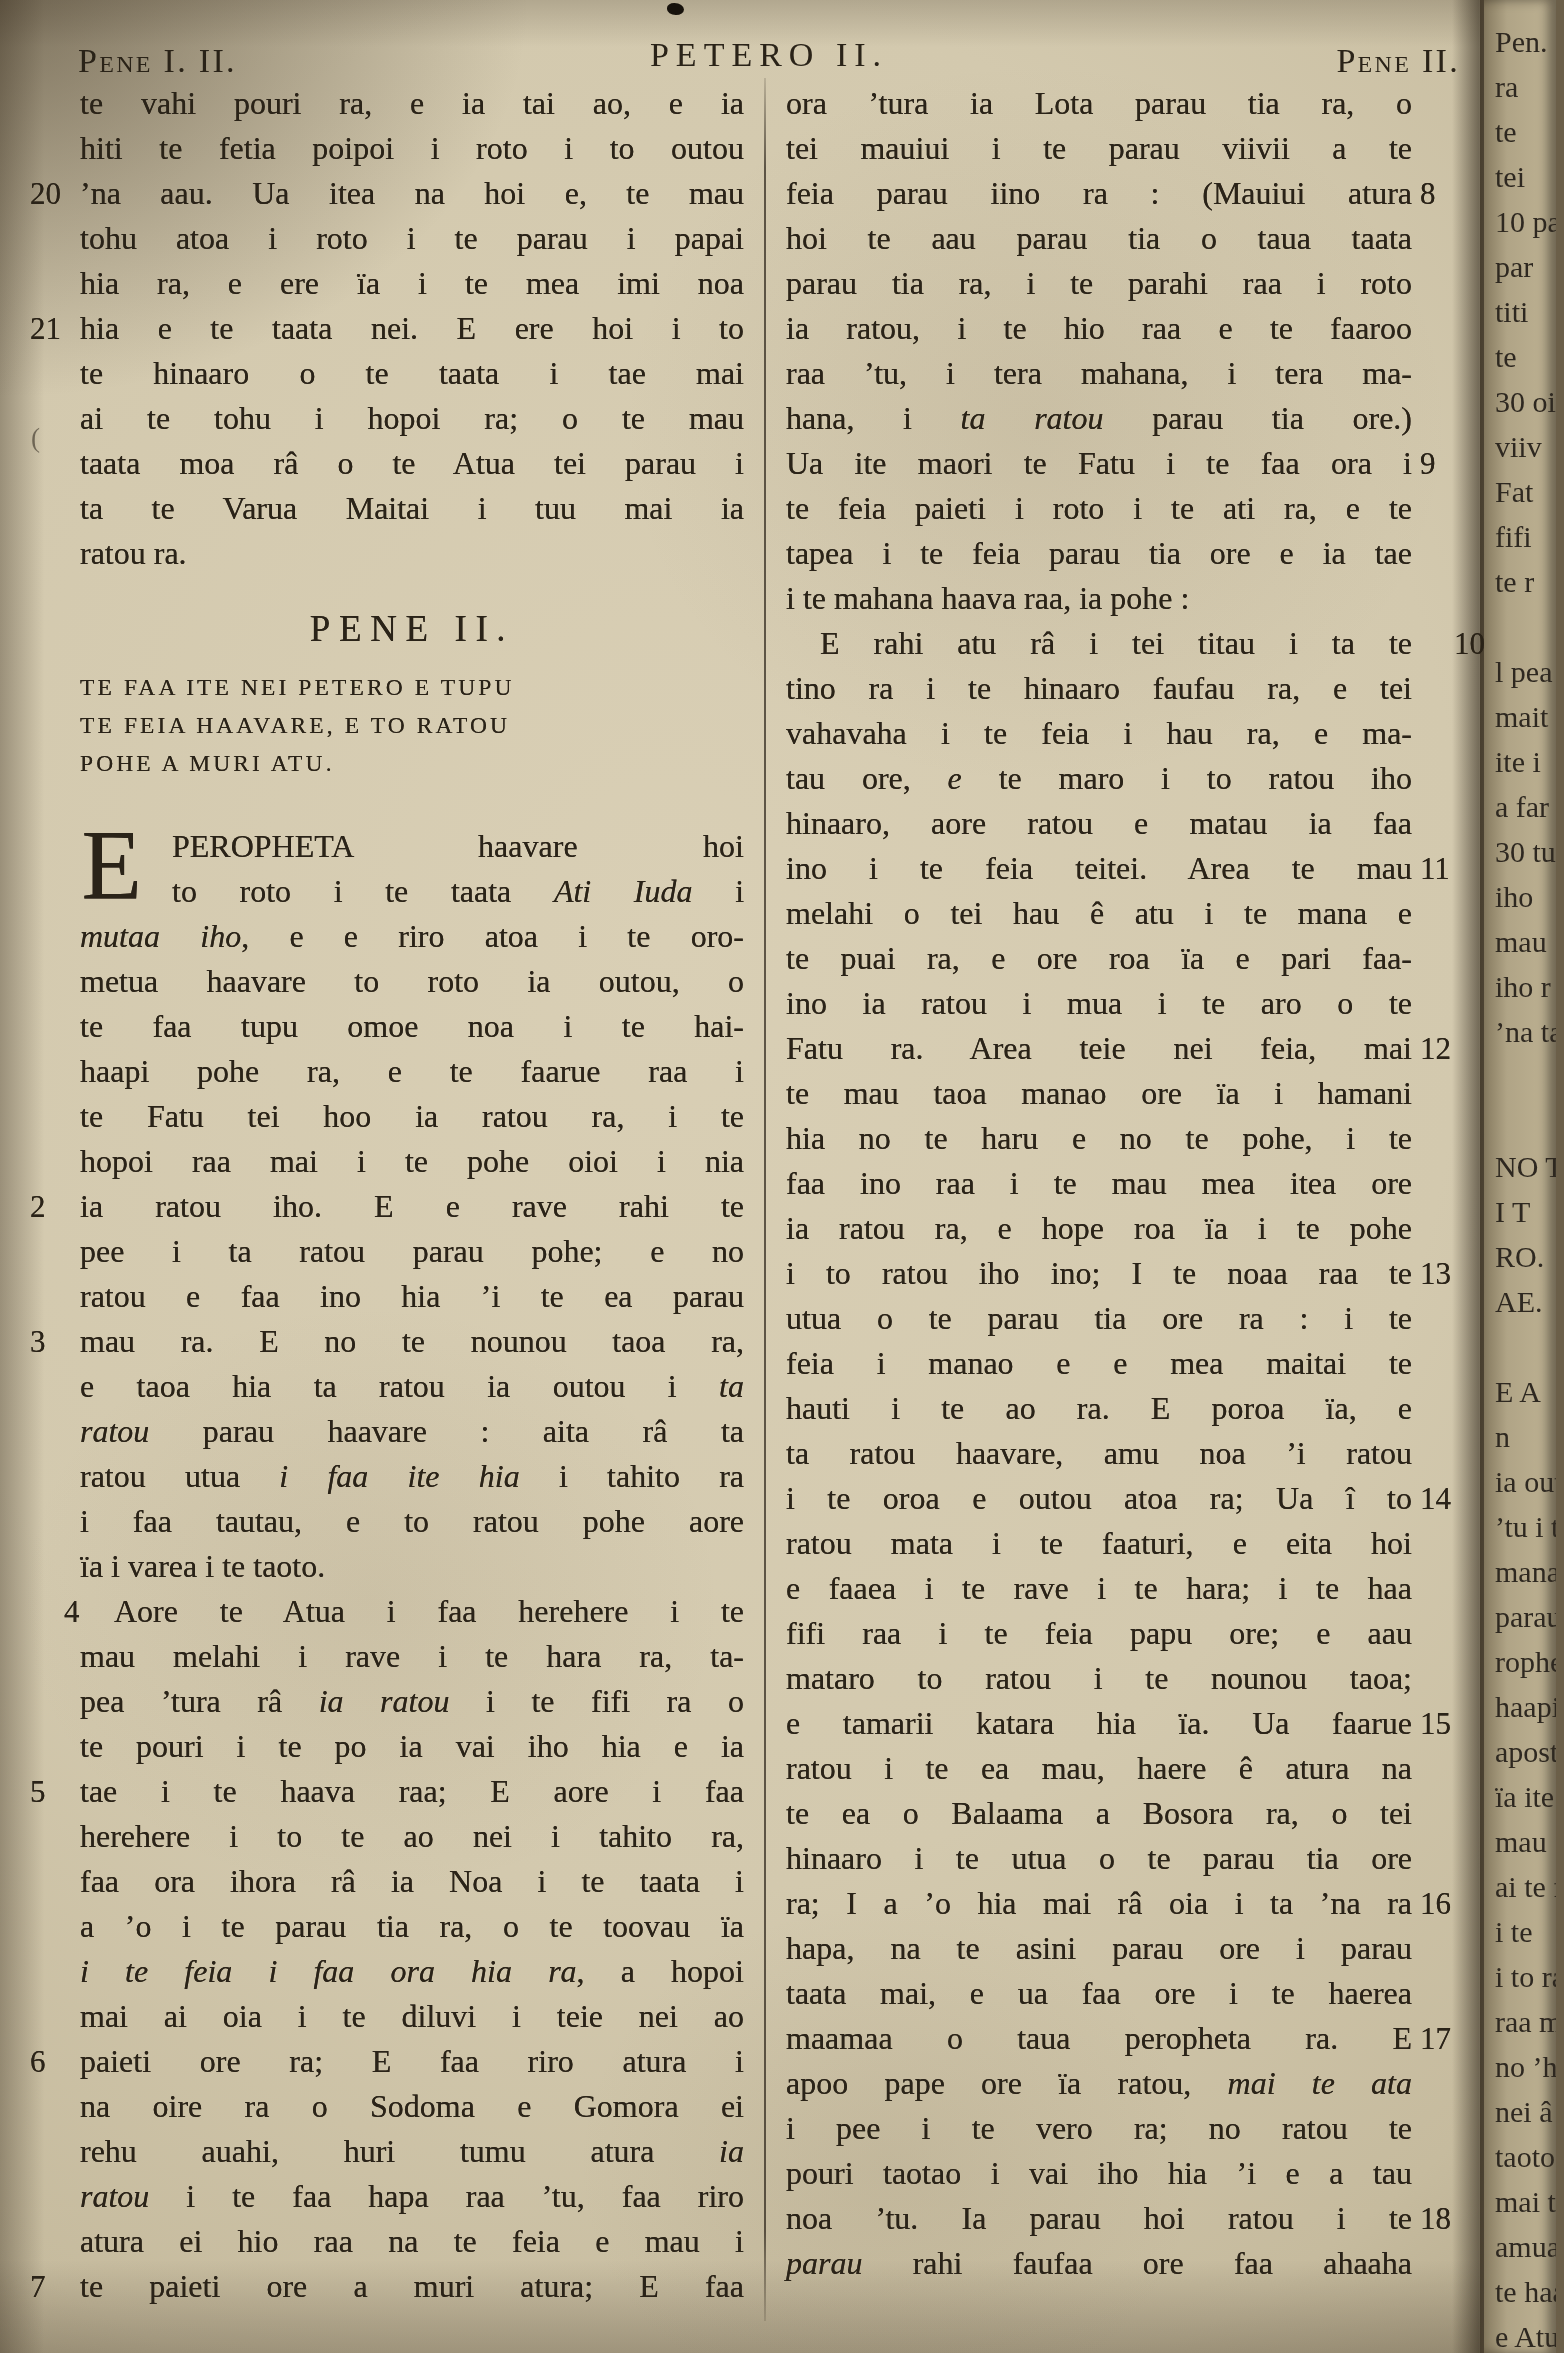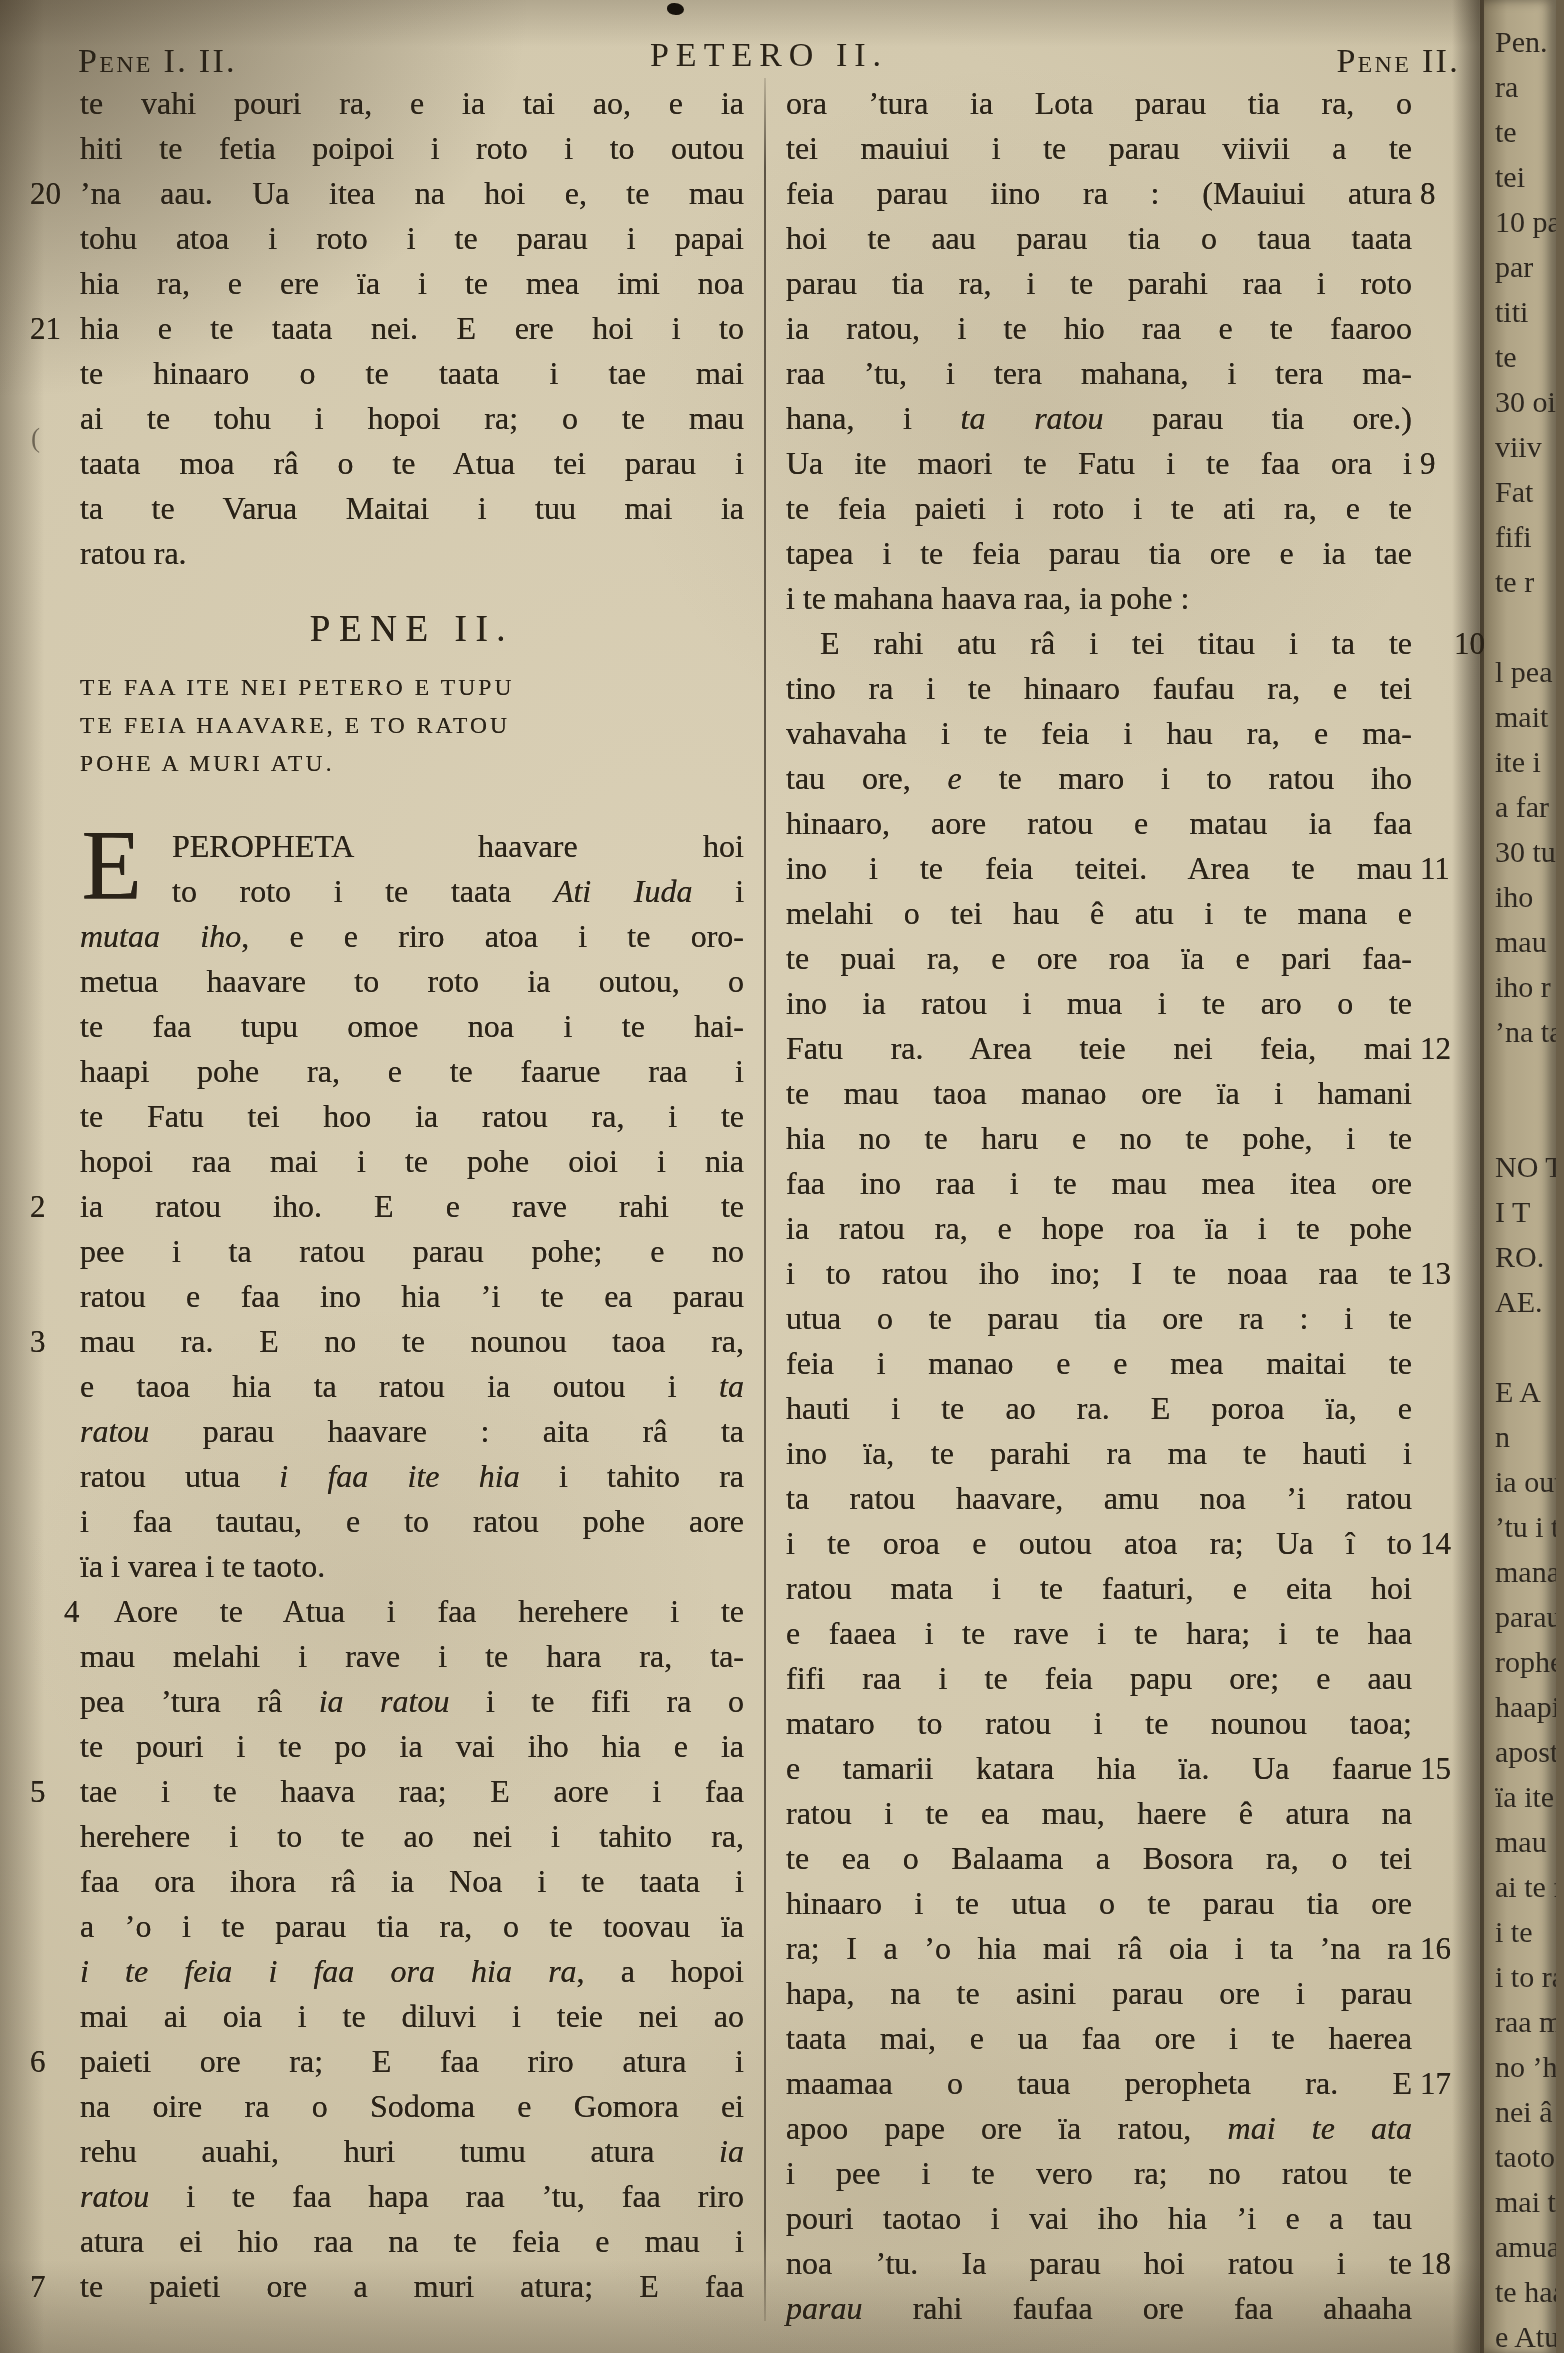--- a/index.html
+++ b/index.html
@@ -195,21 +195,20 @@
           <div class="line"><span class="t">ino ia ratou i mua i te aro o te</span></div>
           <div class="line"><span class="vnum">12</span><span class="t">Fatu ra.  Area teie nei feia, mai</span></div>
           <div class="line"><span class="t">te mau taoa manao ore ïa i hamani</span></div>
           <div class="line"><span class="t">hia no te haru e no te pohe, i te</span></div>
           <div class="line"><span class="t">faa ino raa i te mau mea itea ore</span></div>
           <div class="line"><span class="t">ia ratou ra, e hope roa ïa i te pohe</span></div>
           <div class="line"><span class="vnum">13</span><span class="t">i to ratou iho ino; I te noaa raa te</span></div>
           <div class="line"><span class="t">utua o te parau tia ore ra :  i te</span></div>
           <div class="line"><span class="t">feia i manao e e mea maitai te</span></div>
           <div class="line"><span class="t">hauti i te ao ra.  E poroa ïa, e</span></div>
-          <div class="line"><span class="t">ino ïa, te parahi ra ma te hauti i</span></div>
           <div class="line"><span class="t">ta ratou haavare, amu noa ’i ratou</span></div>
           <div class="line"><span class="vnum">14</span><span class="t">i te oroa e outou atoa ra; Ua î to</span></div>
           <div class="line"><span class="t">ratou mata i te faaturi, e eita hoi</span></div>
           <div class="line"><span class="t">e faaea i te rave i te hara; i te haa</span></div>
           <div class="line"><span class="t">fifi raa i te feia papu ore; e aau</span></div>
           <div class="line"><span class="t">mataro to ratou i te nounou taoa;</span></div>
           <div class="line"><span class="vnum">15</span><span class="t">e tamarii katara hia ïa.  Ua faarue</span></div>
           <div class="line"><span class="t">ratou i te ea mau, haere ê atura na</span></div>
           <div class="line"><span class="t">te ea o Balaama a Bosora ra, o tei</span></div>
           <div class="line"><span class="t">hinaaro i te utua o te parau tia ore</span></div>

